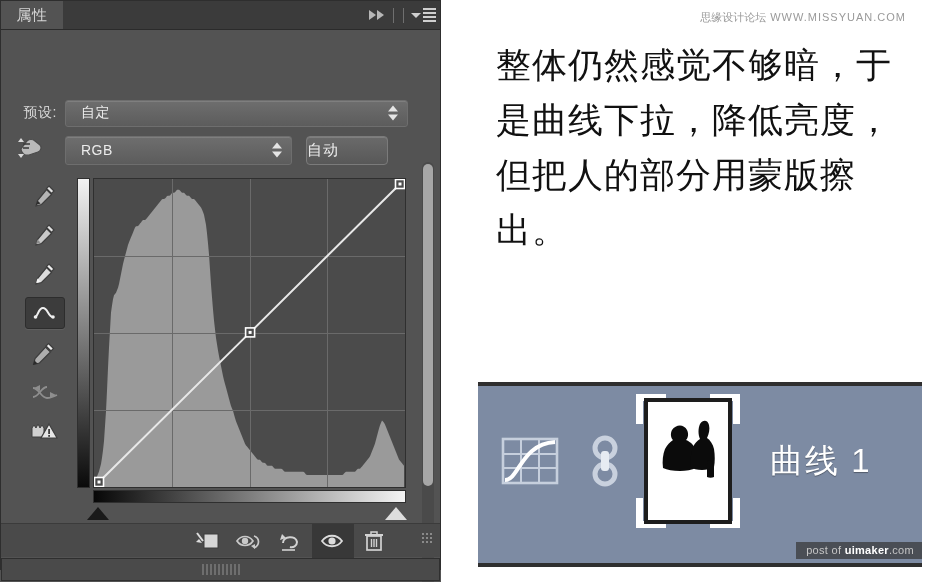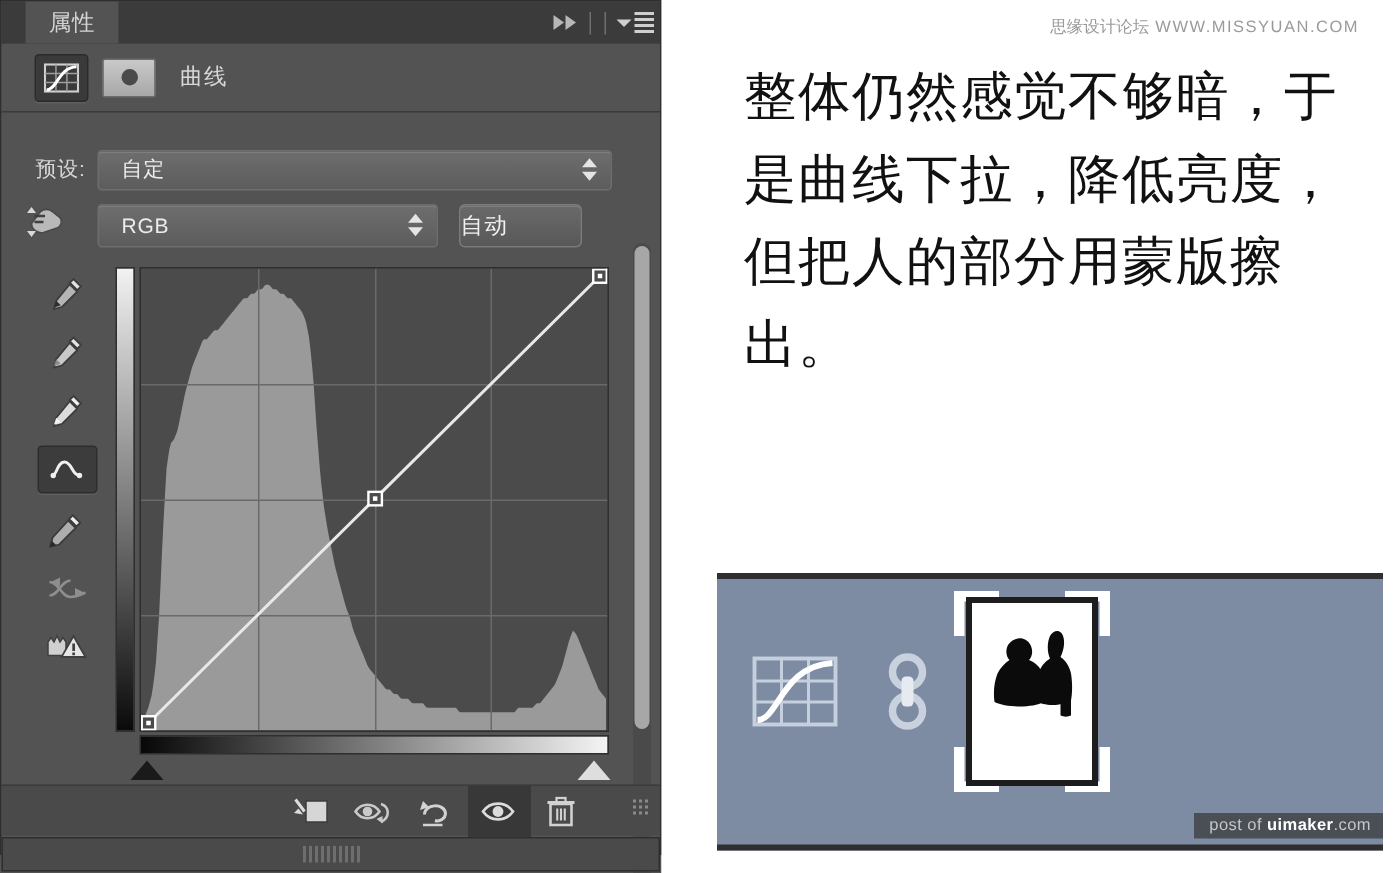--- a/index.html
+++ b/index.html
@@ -19,21 +19,21 @@
     position:absolute;left:0;top:0;width:441px;height:570px;
     border:1px solid #2e2e2e;box-sizing:border-box;background:#535353;
   }
 
   
   .tabbar{
     position:absolute;left:1px;top:1px;width:439px;height:28px;
     background:#3b3b3b;border-bottom:1px solid #2b2b2b;
   }
   .tab-active{
-    position:absolute;left:16px;top:0;width:62px;height:28px;
+    position:absolute;left:0;top:0;width:62px;height:28px;
     background:#535353;display:flex;align-items:center;justify-content:center;
   }
   .tab-active span{
     color:#d4d4d4;font-size:15px;letter-spacing:.5px;
   }
   .tab-tools{
     position:absolute;right:4px;top:0;height:28px;display:flex;align-items:center;gap:6px;
   }
   .chev2{display:flex;gap:1px;align-items:center;}
   .chev2 i{
@@ -210,36 +210,20 @@
           <div class="lines">
               <i></i>
               <i></i>
               <i></i>
               <i></i>
             </div>
         </div>
       </div>
     </div>
 
-    <div class="panel-head">
-      <div class="ico-curves-btn">
-        <svg width="24" height="20" viewBox="0 0 24 20">
-          <rect x="1" y="1" width="22" height="18" fill="none" stroke="#cfcfcf" stroke-width="1.4"></rect>
-          <line x1="8.3" y1="1" x2="8.3" y2="19" stroke="#9e9e9e" stroke-width="1"></line>
-          <line x1="15.6" y1="1" x2="15.6" y2="19" stroke="#9e9e9e" stroke-width="1"></line>
-          <line x1="1" y1="7" x2="23" y2="7" stroke="#9e9e9e" stroke-width="1"></line>
-          <line x1="1" y1="13" x2="23" y2="13" stroke="#9e9e9e" stroke-width="1"></line>
-          <path d="M2,18 C9,18 10,3 22,2.5" fill="none" stroke="#ffffff" stroke-width="2"></path>
-        </svg>
-      </div>
-      <div class="ico-dot-btn">
-        <div class="dot"></div>
-      </div>
-      <div class="panel-title">曲线</div>
-    </div>
 
     <div class="panel-body">
 
       <div class="preset-row">
         <div class="preset-label">预设:</div>
         <div class="combo preset-combo">
           <span class="val">自定</span>
           <span class="spin">
               <i class="up"></i>
               <i class="dn"></i>
@@ -469,19 +453,20 @@
           <div class="mask-thumb">
             <svg width="80" height="118" viewBox="0 0 80 118">
               <g fill="#0b0b0b">
                 <path d="M24,28 c4,-6 12,-6 15,0 c2,4 1,8 -1,10 c5,2 9,6 10,12 c1,6 1,12 0,16 c-4,2 -10,3 -16,3 c-7,0 -13,-1 -17,-3 c-1,-7 0,-14 2,-19 c2,-4 5,-7 8,-9 c-2,-2 -3,-6 -1,-10 z"></path>
                 <path d="M52,22 c3,-5 8,-4 9,1 c1,4 0,9 -2,13 c3,2 6,6 7,11 c1,6 1,13 0,18 c-3,2 -8,3 -12,3 c-5,0 -9,-1 -11,-3 c-1,-7 0,-15 2,-20 c2,-4 4,-6 7,-8 c-2,-4 -2,-11 0,-15 z"></path>
                 <path d="M60,58 c3,0 6,3 6,7 l0,10 c-2,1 -5,1 -7,0 l0,-11 c0,-4 0,-6 1,-6 z"></path>
               </g>
             </svg>
           </div>
         </div>
+        <div class="layer-name">曲线 1</div>
       </div>
       <div class="wm-bot">
         <span>post of </span><b>uimaker</b><span>.com</span>
       </div>
     </div>
   </div>
 </div>
 
 </body></html>

